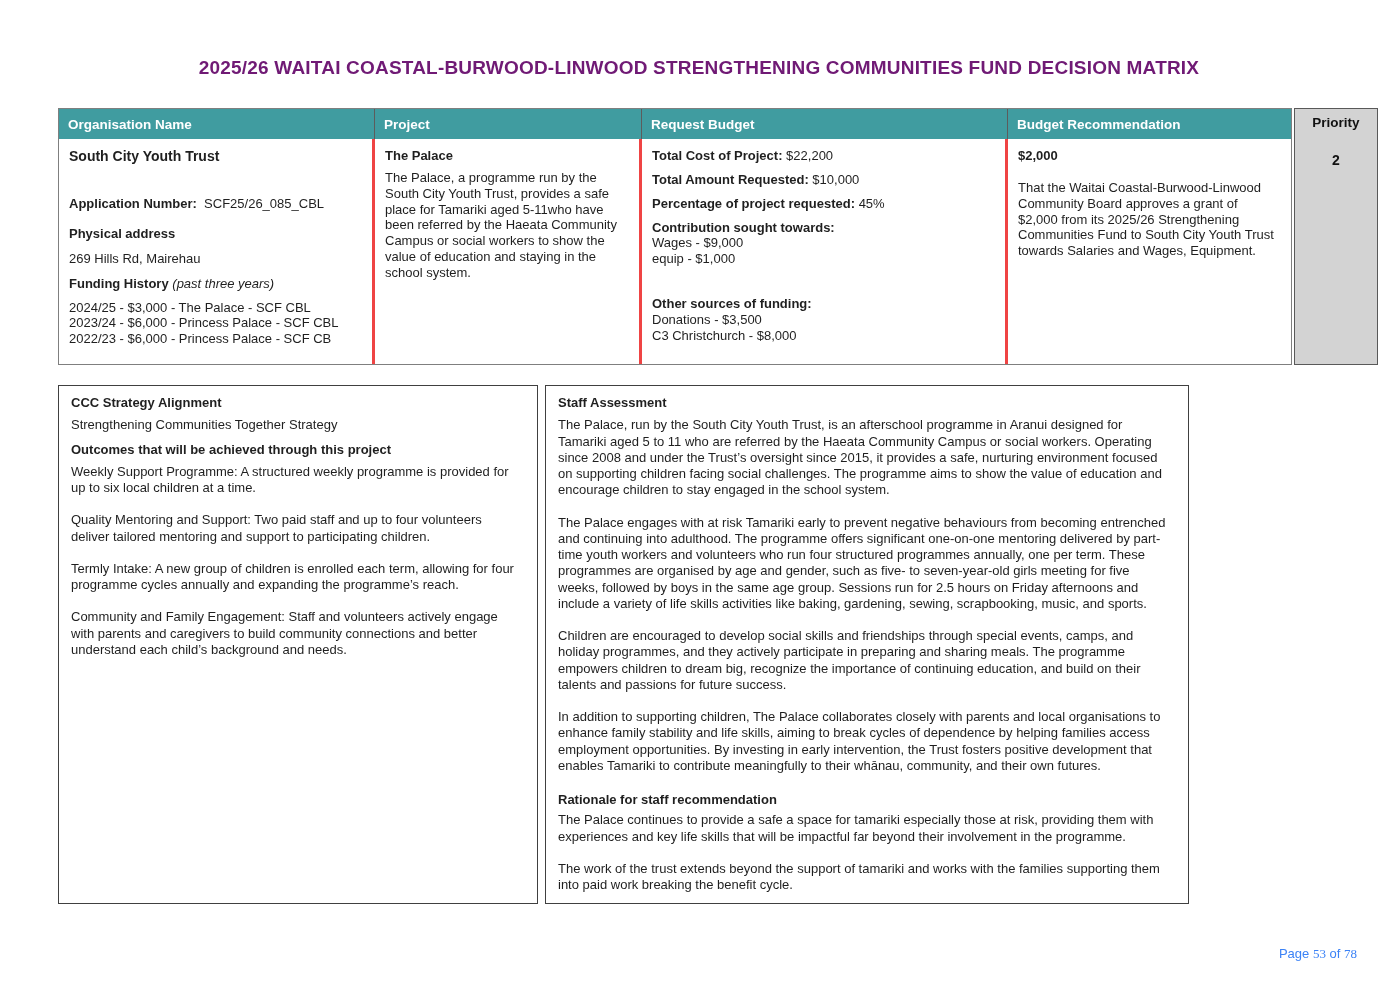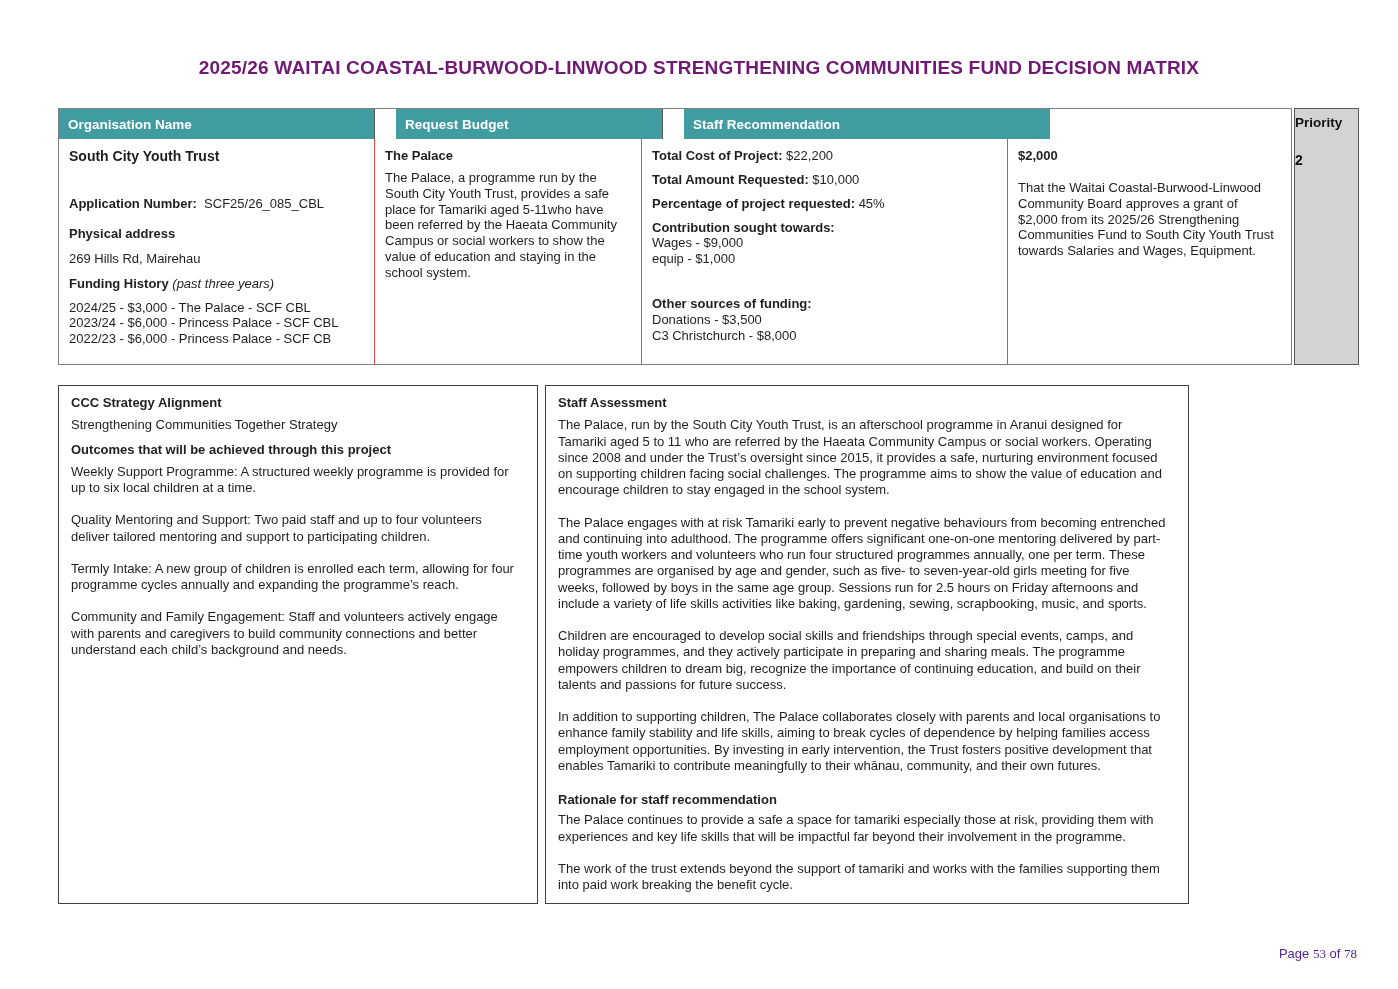--- a/index.html
+++ b/index.html
@@ -9,38 +9,38 @@
     font-family:"Liberation Sans", sans-serif; color:#1f1f1f; overflow:hidden;
   }
   .doc-title {
     position:absolute; top:57px; left:0; width:100%; text-align:center;
     color:#701a75; font-size:19px; font-weight:bold; letter-spacing:0.2px;
   }
 
   
   .matrix { position:absolute; left:58px; top:108px; display:flex; align-items:stretch; }
   .matrix-main { width:1234px; border:1px solid #7f7f7f; }
-  .grid-head { display:grid; grid-template-columns:316px 267px 366px 283px;gap:21px; }
+  .grid-head { display:grid; grid-template-columns:316px 267px 366px 283px; }
   .head-cell {
     background:#409CA0; color:#ffffff; font-weight:bold; font-size:13.5px;
     padding:7px 9px; height:30px; display:flex; align-items:center;
     border-right:1px solid #5c5c5c;
   }
   .head-cell:last-child { border-right:none; }
   .grid-row { display:grid; grid-template-columns:316px 267px 366px 283px; }
   .body-cell {
     background:#ffffff; min-height:225px; padding:9px 10px;
-    border-right:1px solid #ef4444; font-size:13px; line-height:1.22;
+    border-right:3px solid #ef4444; font-size:13px; line-height:1.22;
   }
   .body-cell:last-child { border-right:none; }
   .body-cell p { margin:0; }
 
   .priority-box {
-    width:65px; margin-left:2px; border:1px solid #595959; background:#D3D3D3;
-    padding-top:6px;
+    width:84px; margin-left:2px; border:1px solid #595959; background:#D3D3D3;
+    text-align:center; padding-top:6px;
   }
   .priority-head { font-weight:bold; font-size:13.5px; color:#111; }
   .priority-val { font-weight:bold; font-size:14px; margin-top:22px; color:#111; }
 
   
   .org-name { font-weight:bold; font-size:14px; }
   .org-app { margin-top:31px !important; }
   .org-addr-label { margin-top:14px !important; font-weight:bold; }
   .org-addr { margin-top:9px !important; }
   .org-fh { margin-top:9px !important; }
@@ -69,36 +69,37 @@
   .box p:last-child { margin-bottom:0; }
   .box-left { width:480px; min-height:405px; }
   .box-right { width:644px; min-height:405px; }
   .box h3 { margin:0 0 6px 0; font-size:13px; font-weight:bold; }
   .sub-head { font-weight:bold; margin:0 0 6px 0 !important; }
   .strategy-line { margin:0 0 8px 0 !important; }
   .rationale-head { font-weight:bold; margin:18px 0 4px 0 !important; }
   .assess-p1 { margin-bottom:16px !important; }
 
   
-  .footer { position:absolute; top:946px; right:41px; font-size:13px; color:#4c1d95; }
+  .footer { position:absolute; top:946px; right:41px; font-size:13px; color:#3b82f6; }
   .pg-num { font-family:"Liberation Serif", serif; }
 </style>
 </head>
 <body>
 
 <div class="page">
 
   <div class="doc-title">2025/26 WAITAI COASTAL-BURWOOD-LINWOOD STRENGTHENING COMMUNITIES FUND DECISION MATRIX</div>
 
   <div class="matrix">
     <div class="matrix-main">
       <div class="grid-head">
         <div class="head-cell">Organisation Name</div>
+        <div class="head-cell">Project</div>
         <div class="head-cell">Request Budget</div>
-        <div class="head-cell">Staff Recommendation</div>
+        <div class="head-cell">Budget Recommendation</div>
       </div>
 
       <div class="grid-row">
 
         <div class="body-cell">
           <p class="org-name">South City Youth Trust</p>
           <p class="org-app">
             <b class="lbl">Application Number:</b>&nbsp;
             <span>SCF25/26_085_CBL</span>
           </p>

